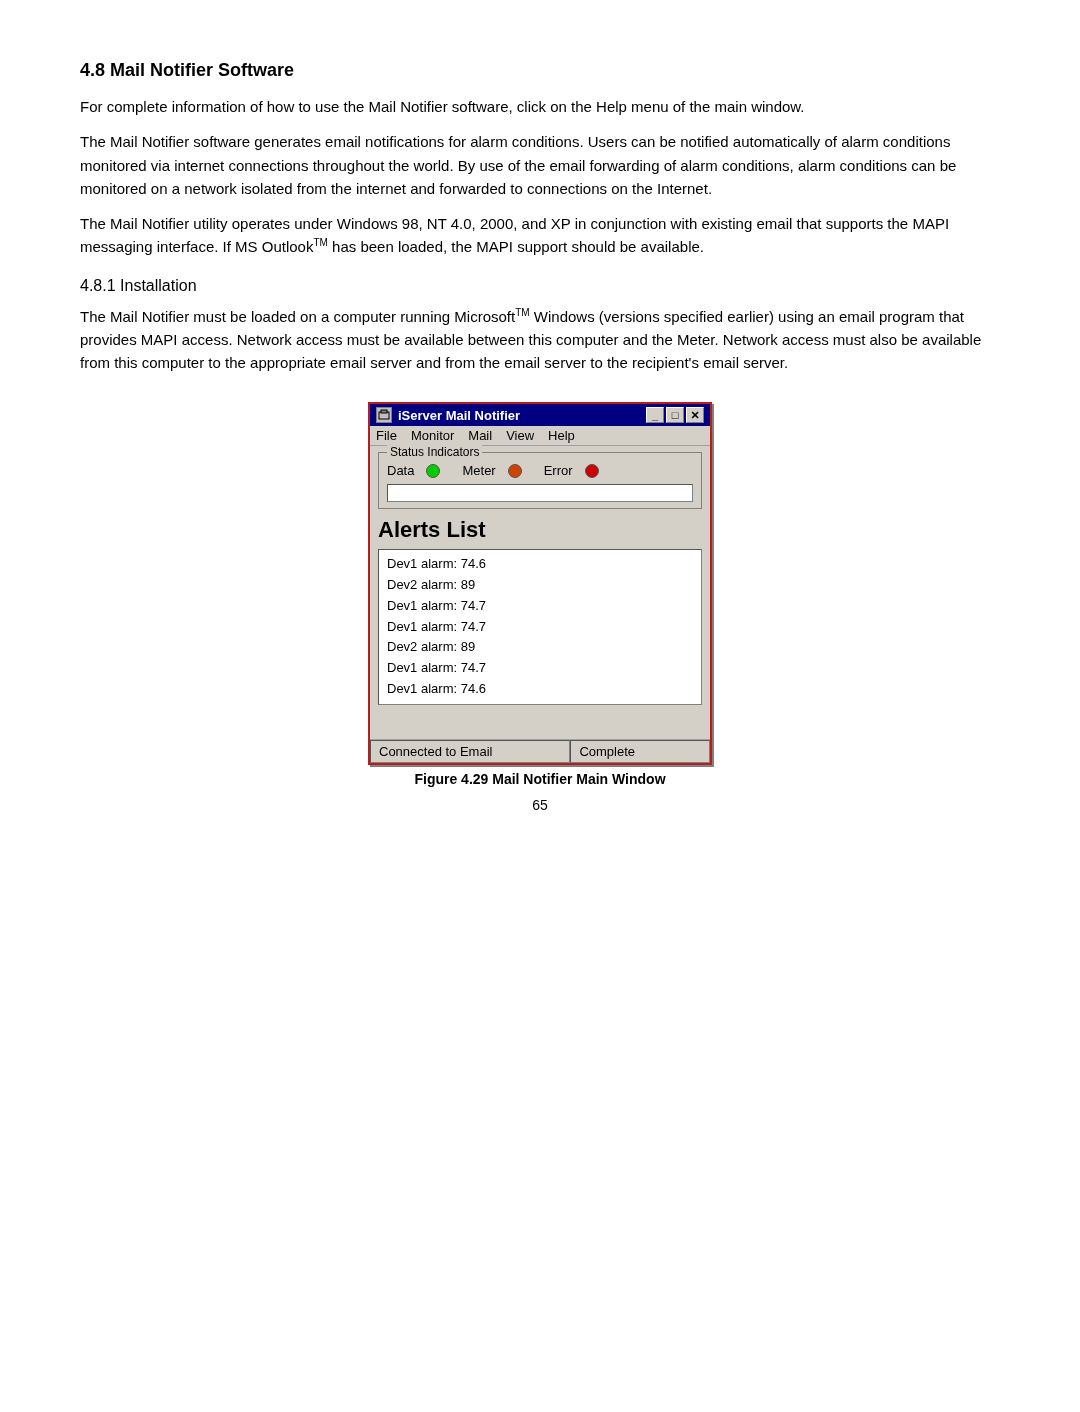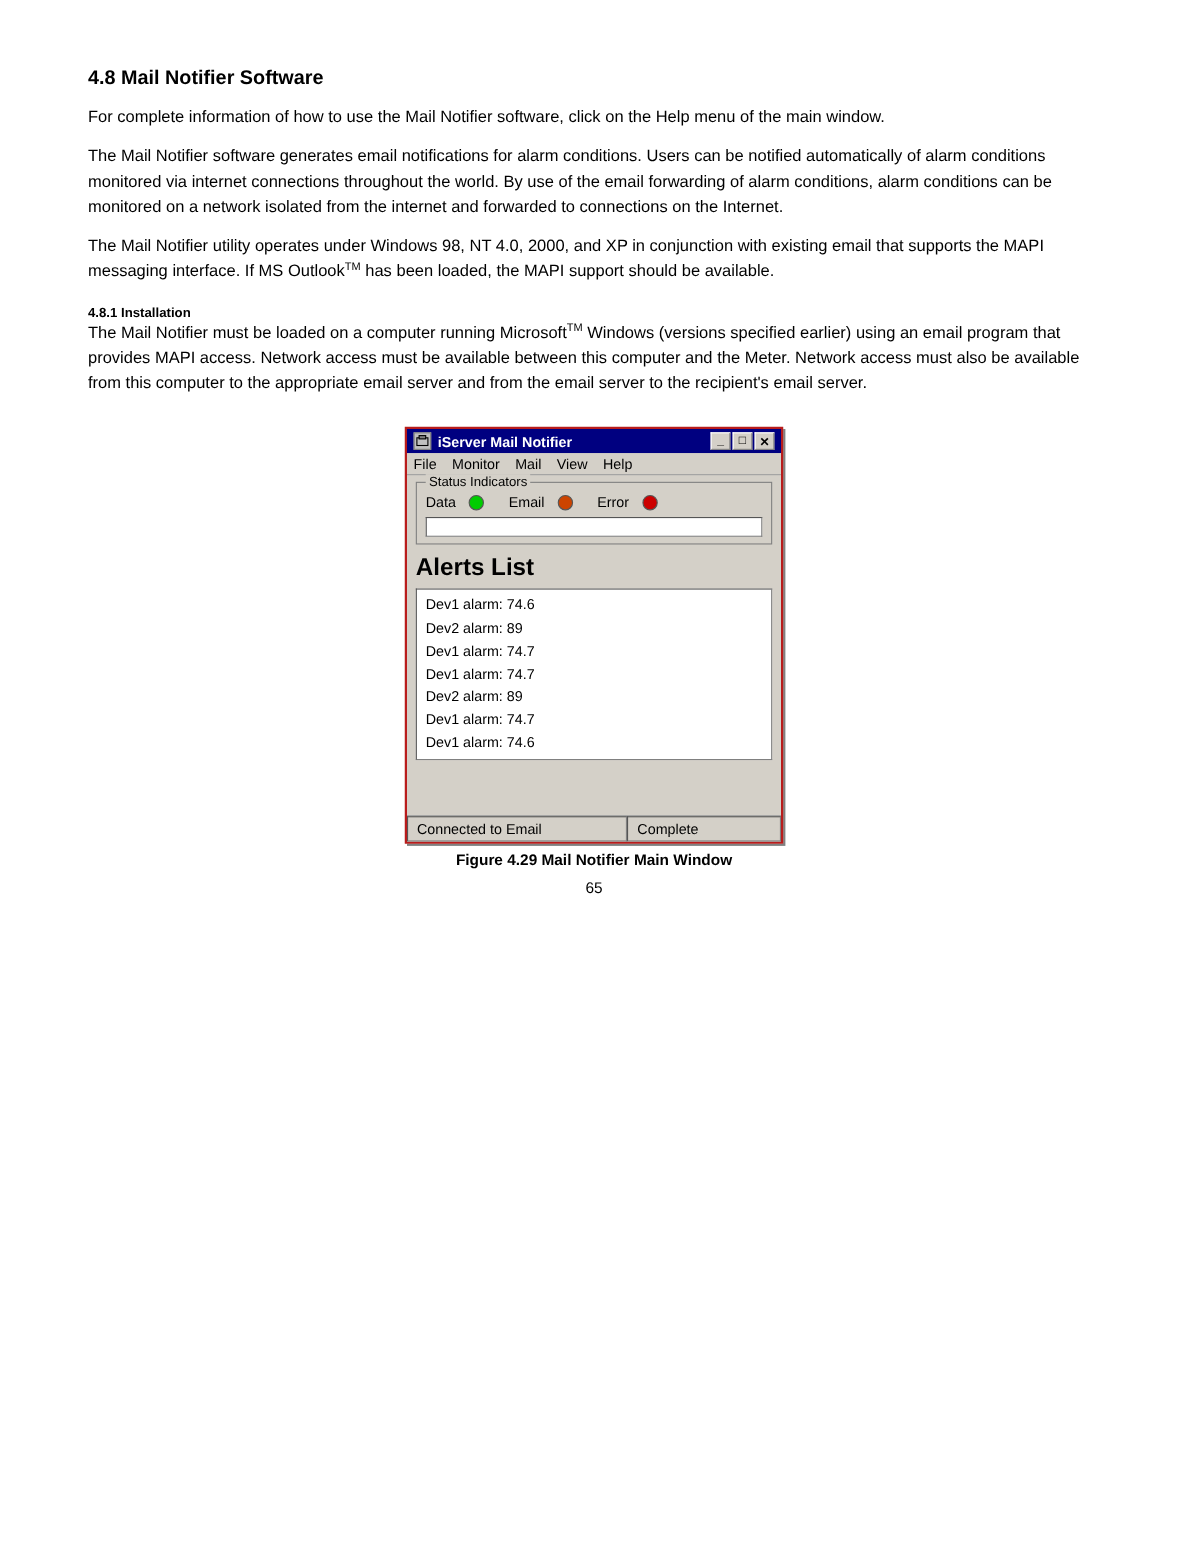--- a/index.html
+++ b/index.html
@@ -11,22 +11,23 @@
       width: 1080px;
       min-height: 1412px;
       padding: 60px 80px 60px 80px;
     }
     .section-heading {
       font-size: 18px;
       font-weight: bold;
       margin-bottom: 14px;
     }
     .sub-heading {
-      font-size: 12px;
-      font-weight: bold;
+      font-size: 16px;
+      font-weight: normal;
+      margin-bottom: 10px;
       margin-top: 18px;
     }
     p {
       margin-bottom: 12px;
       line-height: 1.55;
     }
     sup {
       font-size: 10px;
       vertical-align: super;
     }
@@ -96,21 +97,21 @@
       padding: 2px 6px;
       display: flex;
       gap: 14px;
       border-bottom: 1px solid #a0a0a0;
     }
     .win-menubar span {
       cursor: pointer;
       font-size: 13px;
     }
     .win-body {
-      padding: 6px 8px 24px 8px;
+      padding: 6px 8px 8px 8px;
     }
     .status-group {
       border: 1px solid #808080;
       padding: 4px 8px 6px 8px;
       margin-bottom: 8px;
       position: relative;
     }
     .status-group-label {
       position: absolute;
       top: -8px;
@@ -248,21 +249,21 @@
     <div class="win-body">
 
       <div class="status-group">
         <span class="status-group-label">Status Indicators</span>
         <div class="status-indicators">
           <div class="status-item">
             <span>Data</span>
             <span class="dot dot-green"></span>
           </div>
           <div class="status-item">
-            <span>Email</span>
+            <span>Meter</span>
             <span class="dot dot-orange"></span>
           </div>
           <div class="status-item">
             <span>Error</span>
             <span class="dot dot-red"></span>
           </div>
         </div>
         <div class="progress-bar-area"></div>
       </div>
 

